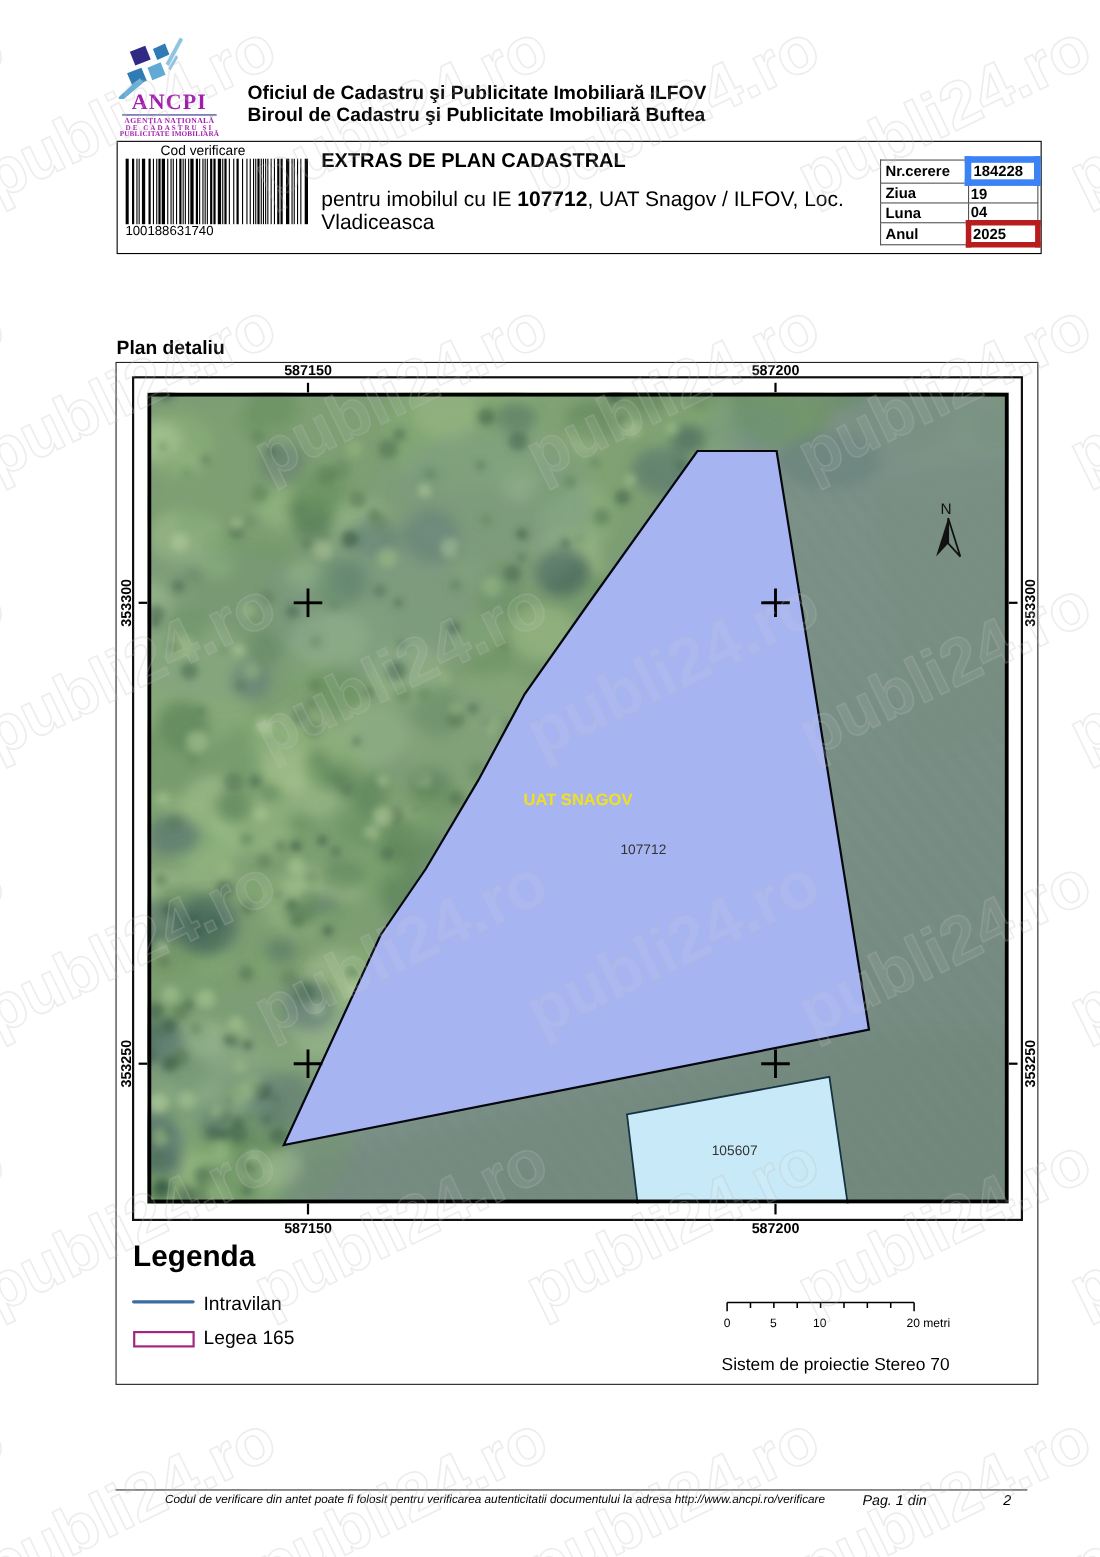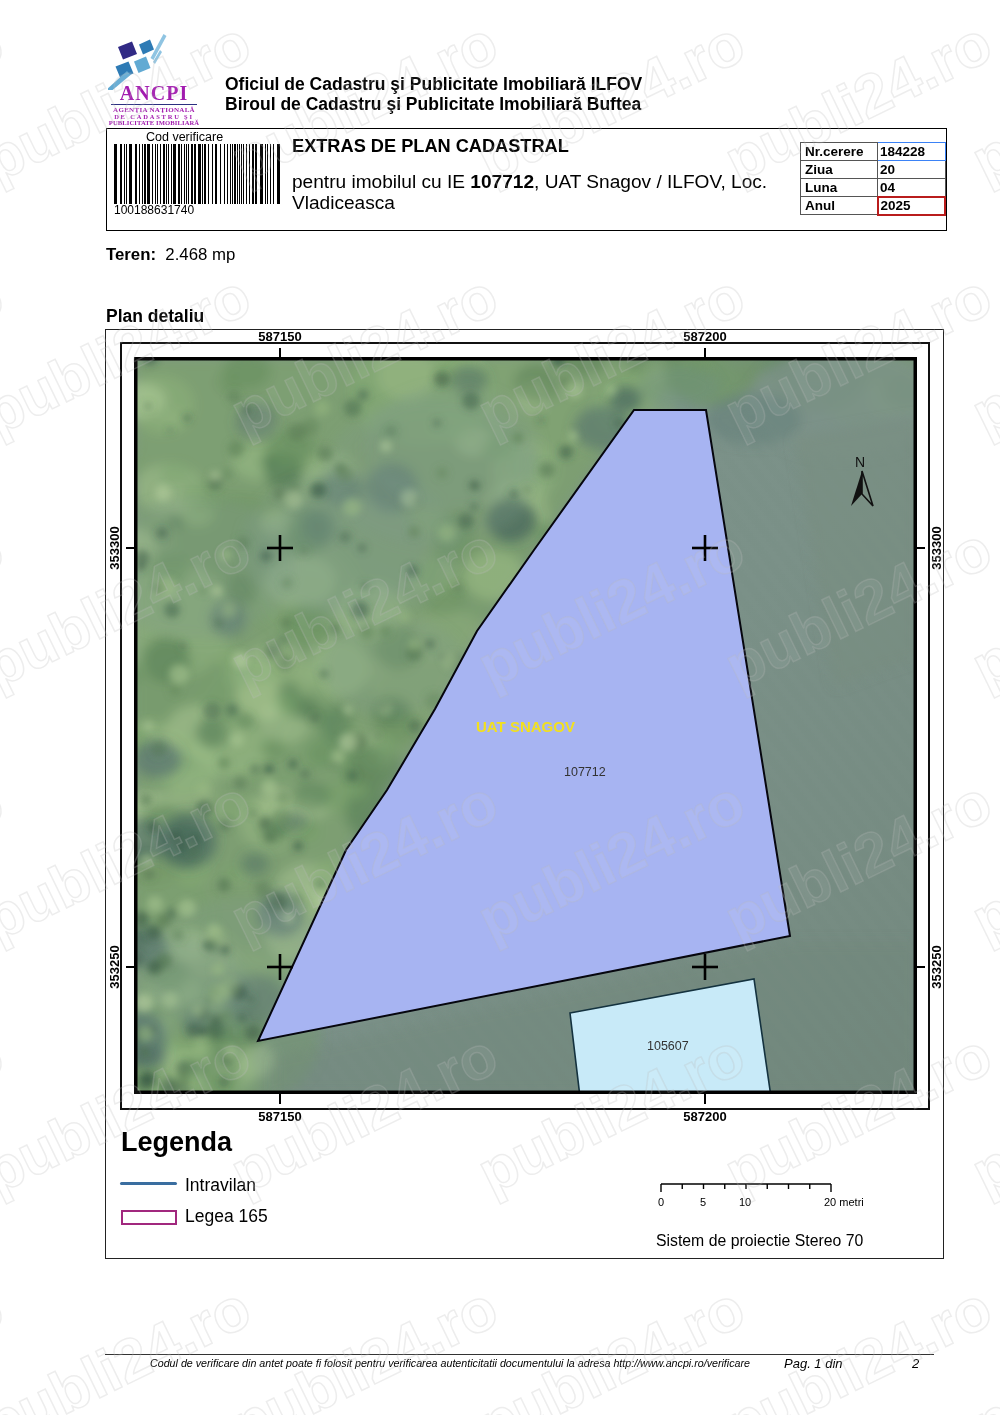--- a/index.html
+++ b/index.html
@@ -102,40 +102,39 @@
 
 <div class="abs b" style="left:292px;top:136px;font-size:18.2px;">EXTRAS DE PLAN CADASTRAL</div>
 
 <div class="abs" style="left:292px;top:171px;font-size:19.1px;line-height:21px;white-space:nowrap;">pentru imobilul cu IE <span class="b">107712</span>, UAT Snagov / ILFOV, Loc.<br>Vladiceasca</div>
 
 <div class="abs" style="left:800px;top:142px;width:146px;font-size:13.5px;font-weight:bold;">
   <table style="border-collapse:collapse;width:100%;font-size:13.5px;">
     <tbody>
         <tr>
           <td style="border:1px solid #555;width:72px;padding:0 0 0 4px;height:17px;">Nr.cerere</td>
-          <td style="border:1px solid #3b82f6;padding:0 0 0 2px;">184228</td>
+          <td style="border:6px solid #3b82f6;padding:0 0 0 2px;">184228</td>
         </tr>
     <tr>
           <td style="border:1px solid #555;padding:0 0 0 4px;height:17px;">Ziua</td>
-          <td style="border:1px solid #555;padding:0 0 0 2px;">20</td>
+          <td style="border:1px solid #555;padding:0 0 0 2px;">19</td>
         </tr>
     <tr>
           <td style="border:1px solid #555;padding:0 0 0 4px;height:17px;">Luna</td>
           <td style="border:1px solid #555;padding:0 0 0 2px;">04</td>
         </tr>
     <tr>
           <td style="border:1px solid #555;padding:0 0 0 4px;height:17px;">Anul</td>
-          <td style="border:2px solid #b91c1c;padding:0 0 0 2px;">2025</td>
+          <td style="border:5px solid #b91c1c;padding:0 0 0 2px;">2025</td>
         </tr>
   </tbody>
     </table>
 </div>
 
 <div class="abs" style="left:106px;top:246px;font-size:16.8px;line-height:18.3px;">
-  <div><span class="b">Teren:</span>&nbsp;&nbsp;2.468 mp</div>
 </div>
 
 <div class="abs b" style="left:106px;top:306px;font-size:17.5px;">Plan detaliu</div>
 
 <div class="abs" style="left:105px;top:329px;width:837px;height:928px;border:1px solid #222;"></div>
 
 <div class="abs" style="left:120px;top:342px;width:806px;height:764px;border:2px solid #111;"></div>
 
 <div class="abs b" style="left:240px;top:329px;width:80px;text-align:center;font-size:13px;">587150</div>
 

